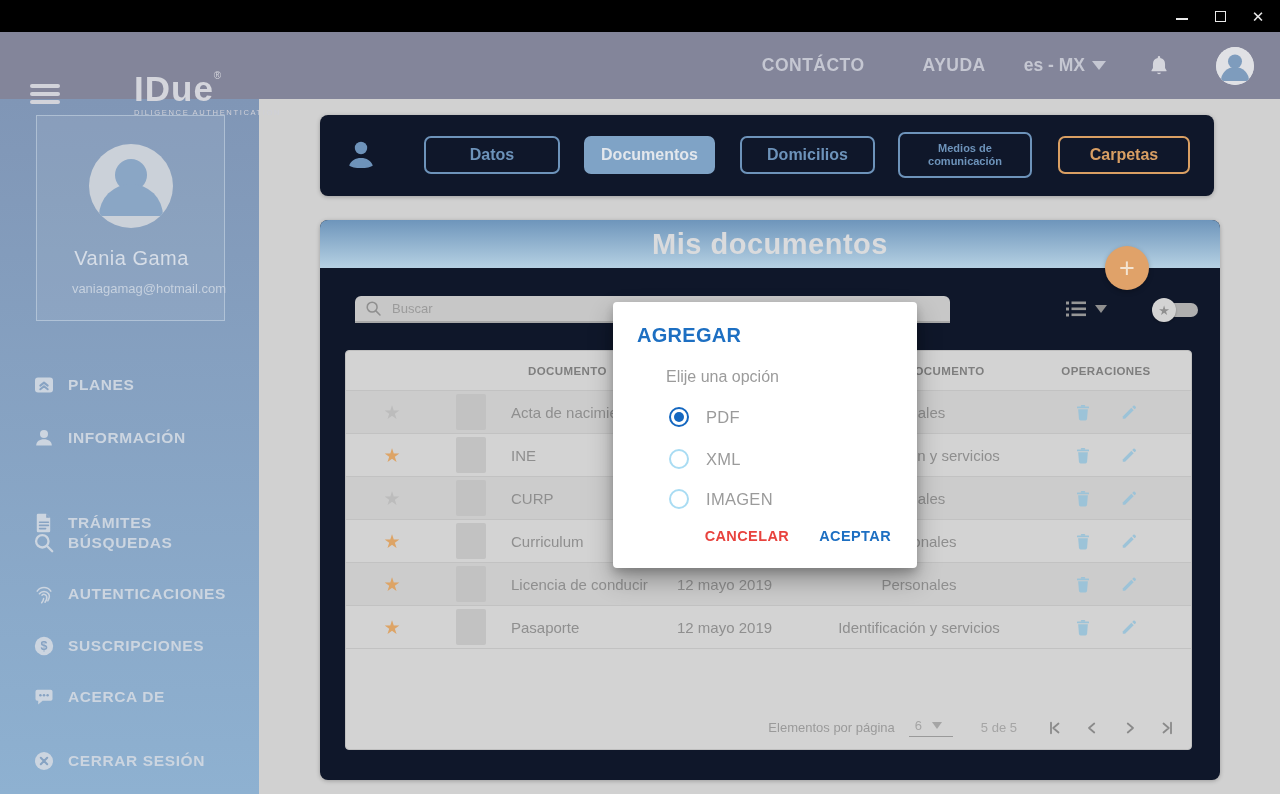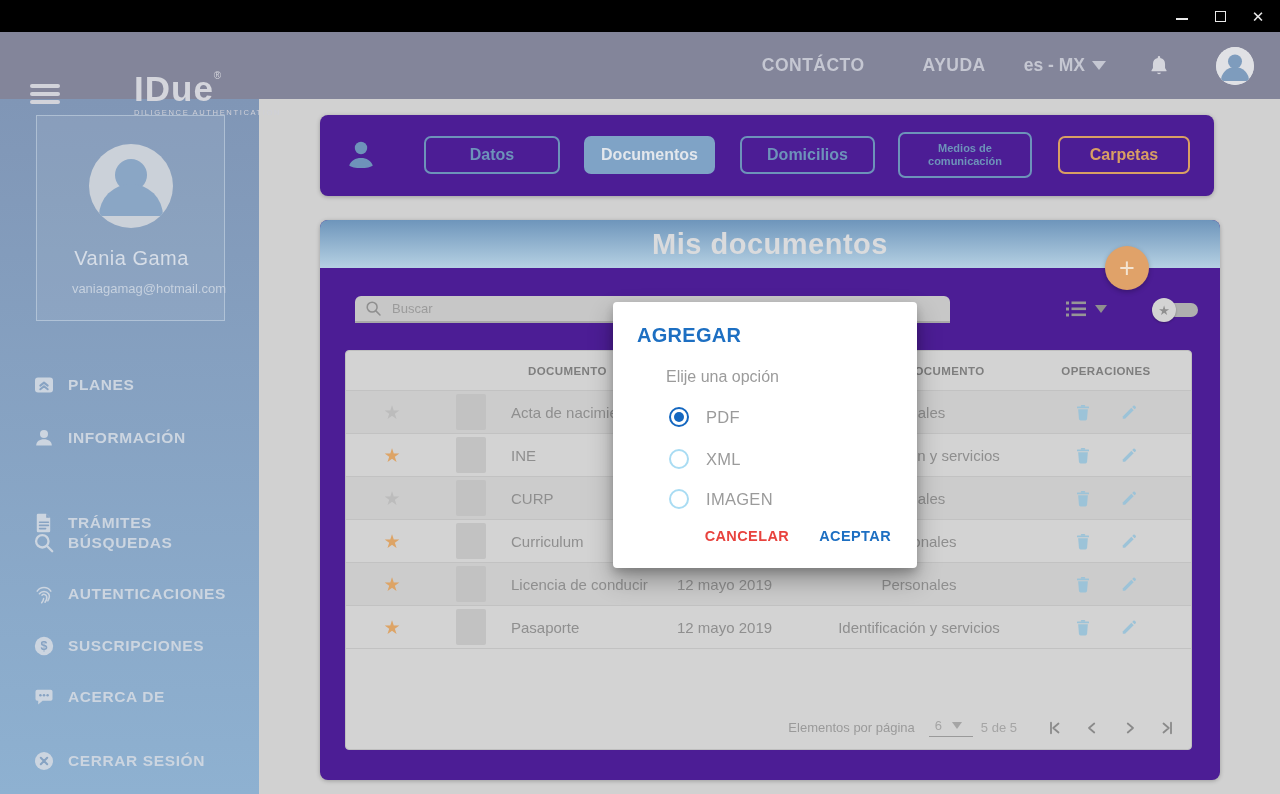--- a/index.html
+++ b/index.html
@@ -35,21 +35,21 @@
   .profile-card{position:absolute;left:36px;top:16px;width:189px;height:206px;background:rgba(255,255,255,.07);border:1px solid rgba(220,230,240,.45);}
   .profile-avatar{position:absolute;left:52px;top:28px;width:84px;height:84px;}
   .profile-name{position:absolute;left:0;top:131px;width:189px;text-align:center;color:#d6dde7;font-size:20px;letter-spacing:.5px;}
   .profile-email{position:absolute;left:0;top:165px;width:189px;text-align:right;color:#c6d1df;font-size:13px;}
   .menu-item{position:absolute;left:33px;display:flex;align-items:center;gap:13px;height:26px;color:#ccd5e0;cursor:pointer;}
   .menu-item .mi-label{font-size:15.5px;font-weight:700;letter-spacing:.6px;}
   .menu-item svg{flex:0 0 auto;}
 
   
   .main{position:absolute;left:259px;top:99px;width:1021px;height:695px;background:#d1d1d1;z-index:2;}
-  .card{background:#4c1d95;border-radius:8px;box-shadow:0 1px 4px rgba(0,0,0,.25);text-decoration:underline;}
+  .card{background:#0f172a;border-radius:8px;box-shadow:0 1px 4px rgba(0,0,0,.25);text-decoration:underline;}
 
   
   .tabcard{position:absolute;left:61px;top:16px;width:894px;height:81px;}
   .tab-person{position:absolute;left:26px;top:24px;}
   .tab-btn{position:absolute;top:21px;height:38px;border:2px solid #6d93ba;border-radius:7px;background:transparent;
     color:#6d93ba;font-size:16px;font-weight:700;display:flex;align-items:center;justify-content:center;cursor:pointer;text-align:center;}
   .tab-btn.active{background:#7fa3c6;border-color:#7fa3c6;color:#e3e7ec;}
   .tab-btn.orange{border-color:#d99f63;color:#d99f63;}
   .tab-btn.small{font-size:11px;line-height:1.2;top:17px;height:46px;padding:2px 6px;}
   .tb0{left:104px;width:136px;} .tb1{left:264px;width:131px;} .tb2{left:420px;width:135px;}
@@ -86,21 +86,21 @@
   .thumb{width:30px;height:36px;margin-left:18px;background:#c2c2c2;border-radius:2px;}
   .c-tipo{text-align:center;}
   .c-ops{display:flex;justify-content:center;gap:26px;color:#9cc3d8;}
   .c-ops .op{cursor:pointer;display:flex;}
 
   
   .pager{position:absolute;right:14px;bottom:12px;display:flex;align-items:center;color:#9a9a9a;font-size:13px;}
   .pager .plabel{margin-right:14px;}
   .psel{display:flex;align-items:center;gap:10px;border-bottom:1px solid #9a9a9a;padding:0 2px 3px 6px;min-width:44px;cursor:pointer;color:#a5a5a5;}
   .psel .pc{width:0;height:0;border-left:5.5px solid transparent;border-right:5.5px solid transparent;border-top:7px solid #a5a5a5;}
-  .prange{margin:0 28px 0 8px;color:#a5a5a5;}
+  .prange{margin:0 28px 0 28px;color:#a5a5a5;}
   .pnav{display:flex;align-items:center;gap:20px;color:#8a8a8a;}
   .pnav .pbtn{cursor:pointer;display:flex;}
 
   
   .modal{position:absolute;left:613px;top:302px;width:304px;height:266px;background:#ffffff;border-radius:4px;
     box-shadow:0 12px 24px rgba(0,0,0,.3),0 4px 8px rgba(0,0,0,.18);z-index:100;}
   .m-title{position:absolute;left:24px;top:22px;font-size:20px;font-weight:700;color:#1d6fc2;letter-spacing:.3px;}
   .m-sub{position:absolute;left:53px;top:66px;font-size:16px;color:#9b9b9b;}
   .m-opt{position:absolute;left:56px;display:flex;align-items:center;gap:17px;cursor:pointer;}
   .mo0{top:105px;} .mo1{top:147px;} .mo2{top:187px;}

